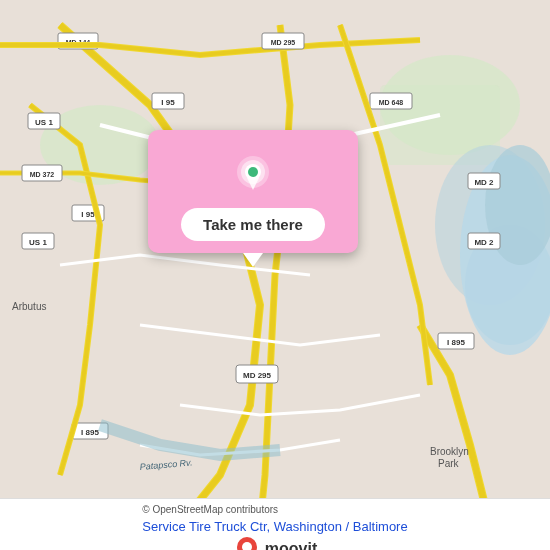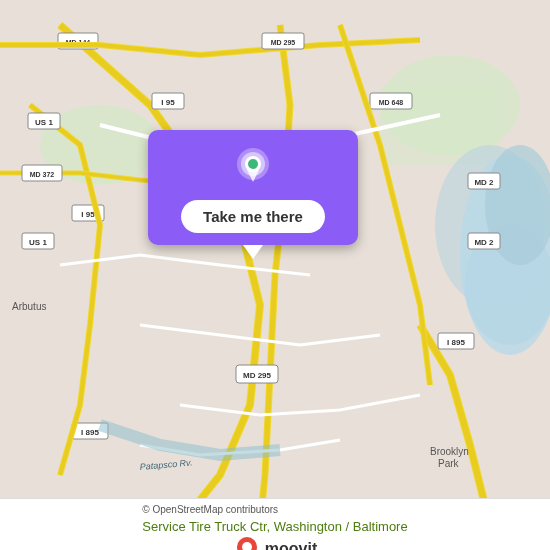--- a/index.html
+++ b/index.html
@@ -50,21 +50,21 @@
       gap: 6px;
     }
 
     #attribution {
       font-size: 10px;
       color: #555;
     }
 
     #location-label {
       font-size: 13px;
-      color: #4d7c0f;
+      color: #1d4ed8;
       font-weight: 400;
     }
 
     #moovit-logo {
       display: flex;
       align-items: center;
       gap: 4px;
     }
 
     #moovit-icon {
@@ -77,24 +77,24 @@
       font-weight: bold;
       color: #333;
     }
 
     
     #popup-card {
       position: absolute;
       top: 130px;
       left: 148px;
       width: 210px;
-      background: #8b5cf6;
+      background: #f9a8d4;
       border-radius: 10px;
       z-index: 20;
-      padding: 16px 12px 12px 12px;
+      padding: 24px 12px 12px 12px;
       display: flex;
       flex-direction: column;
       align-items: center;
       box-shadow: 0 4px 12px rgba(0,0,0,0.3);
     }
 
     
     #popup-card::after {
       content: '';
       position: absolute;

